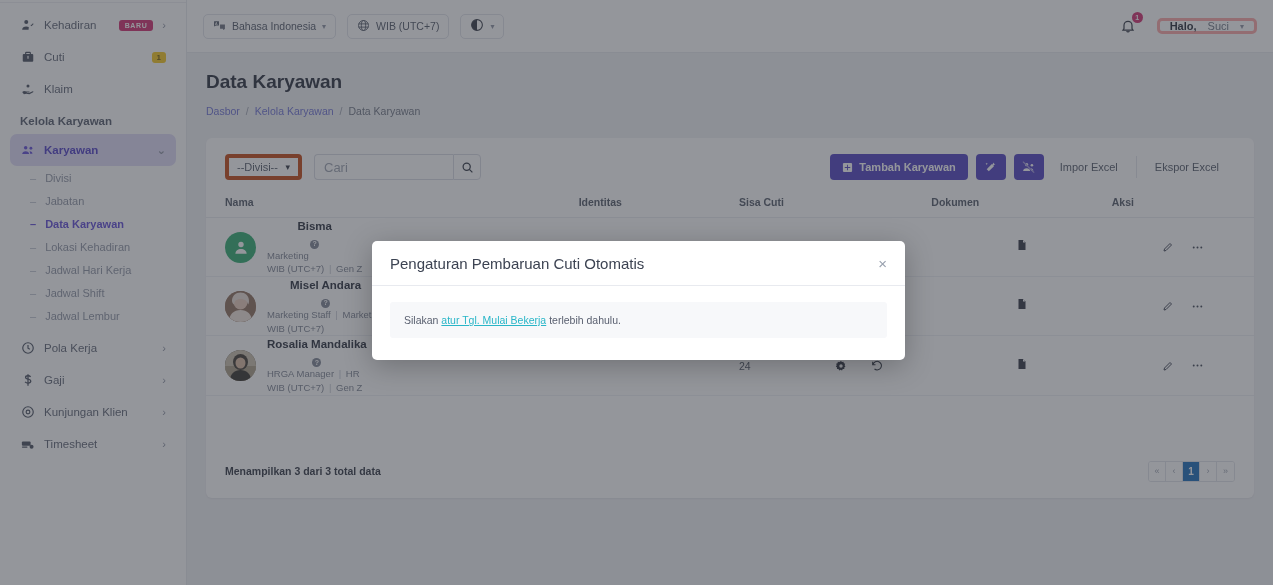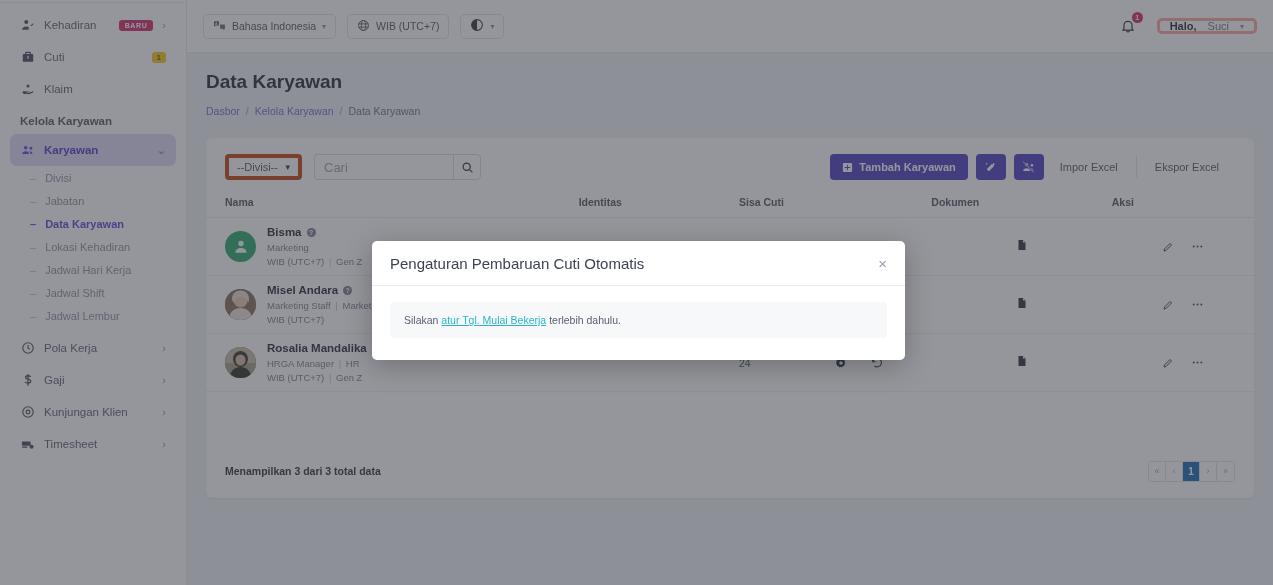--- a/index.html
+++ b/index.html
@@ -143,21 +143,21 @@
   .c-name { width: 372px; padding-left:19px !important; }
   .c-ident { width: 160px; }
   .c-cuti { width: 192px; }
   .c-dok { width: 180px; text-align:center; }
   .c-aksi { width: 142px; text-align:center; }
 
   .emp { display:flex; align-items:center; gap:11px; }
   .av { width:31px; height:31px; border-radius:50%; flex:none; overflow:hidden; position:relative; }
   .av-green { background:#28a96a; display:flex; align-items:center; justify-content:center; }
   .emp-txt { line-height:1.45; }
-  .emp-name { font-size:11.5px; font-weight:700; color:#232836; display:flex; align-items:center; gap:5px; }
+  .emp-name { font-size:11.5px; font-weight:700; color:#232836; display:flex; align-items:center; gap:5px;flex-direction:column; }
   .q-ico { width:9px; height:9px; border-radius:50%; background:#7a8090; color:#fff; font-size:7px; display:flex; align-items:center; justify-content:center; font-weight:700; }
   .emp-sub { font-size:9.5px; color:#7a8090; }
   .emp-sub .pipe { color:#c2c6d0; padding:0 2px; }
 
   .cuti-cell { display:flex; align-items:center; }
   .cuti-num { font-size:10.5px; color:#4d5463; width:96px; }
   .cuti-acts { display:flex; gap:24px; }
   .ic-btn { cursor:pointer; color:#2a2f3c; display:flex; align-items:center; }
   .row-acts { display:flex; align-items:center; justify-content:center; gap:10px; }
   .row-act { width:20px; height:20px; display:flex; align-items:center; justify-content:center; cursor:pointer; color:#3a4050; }

